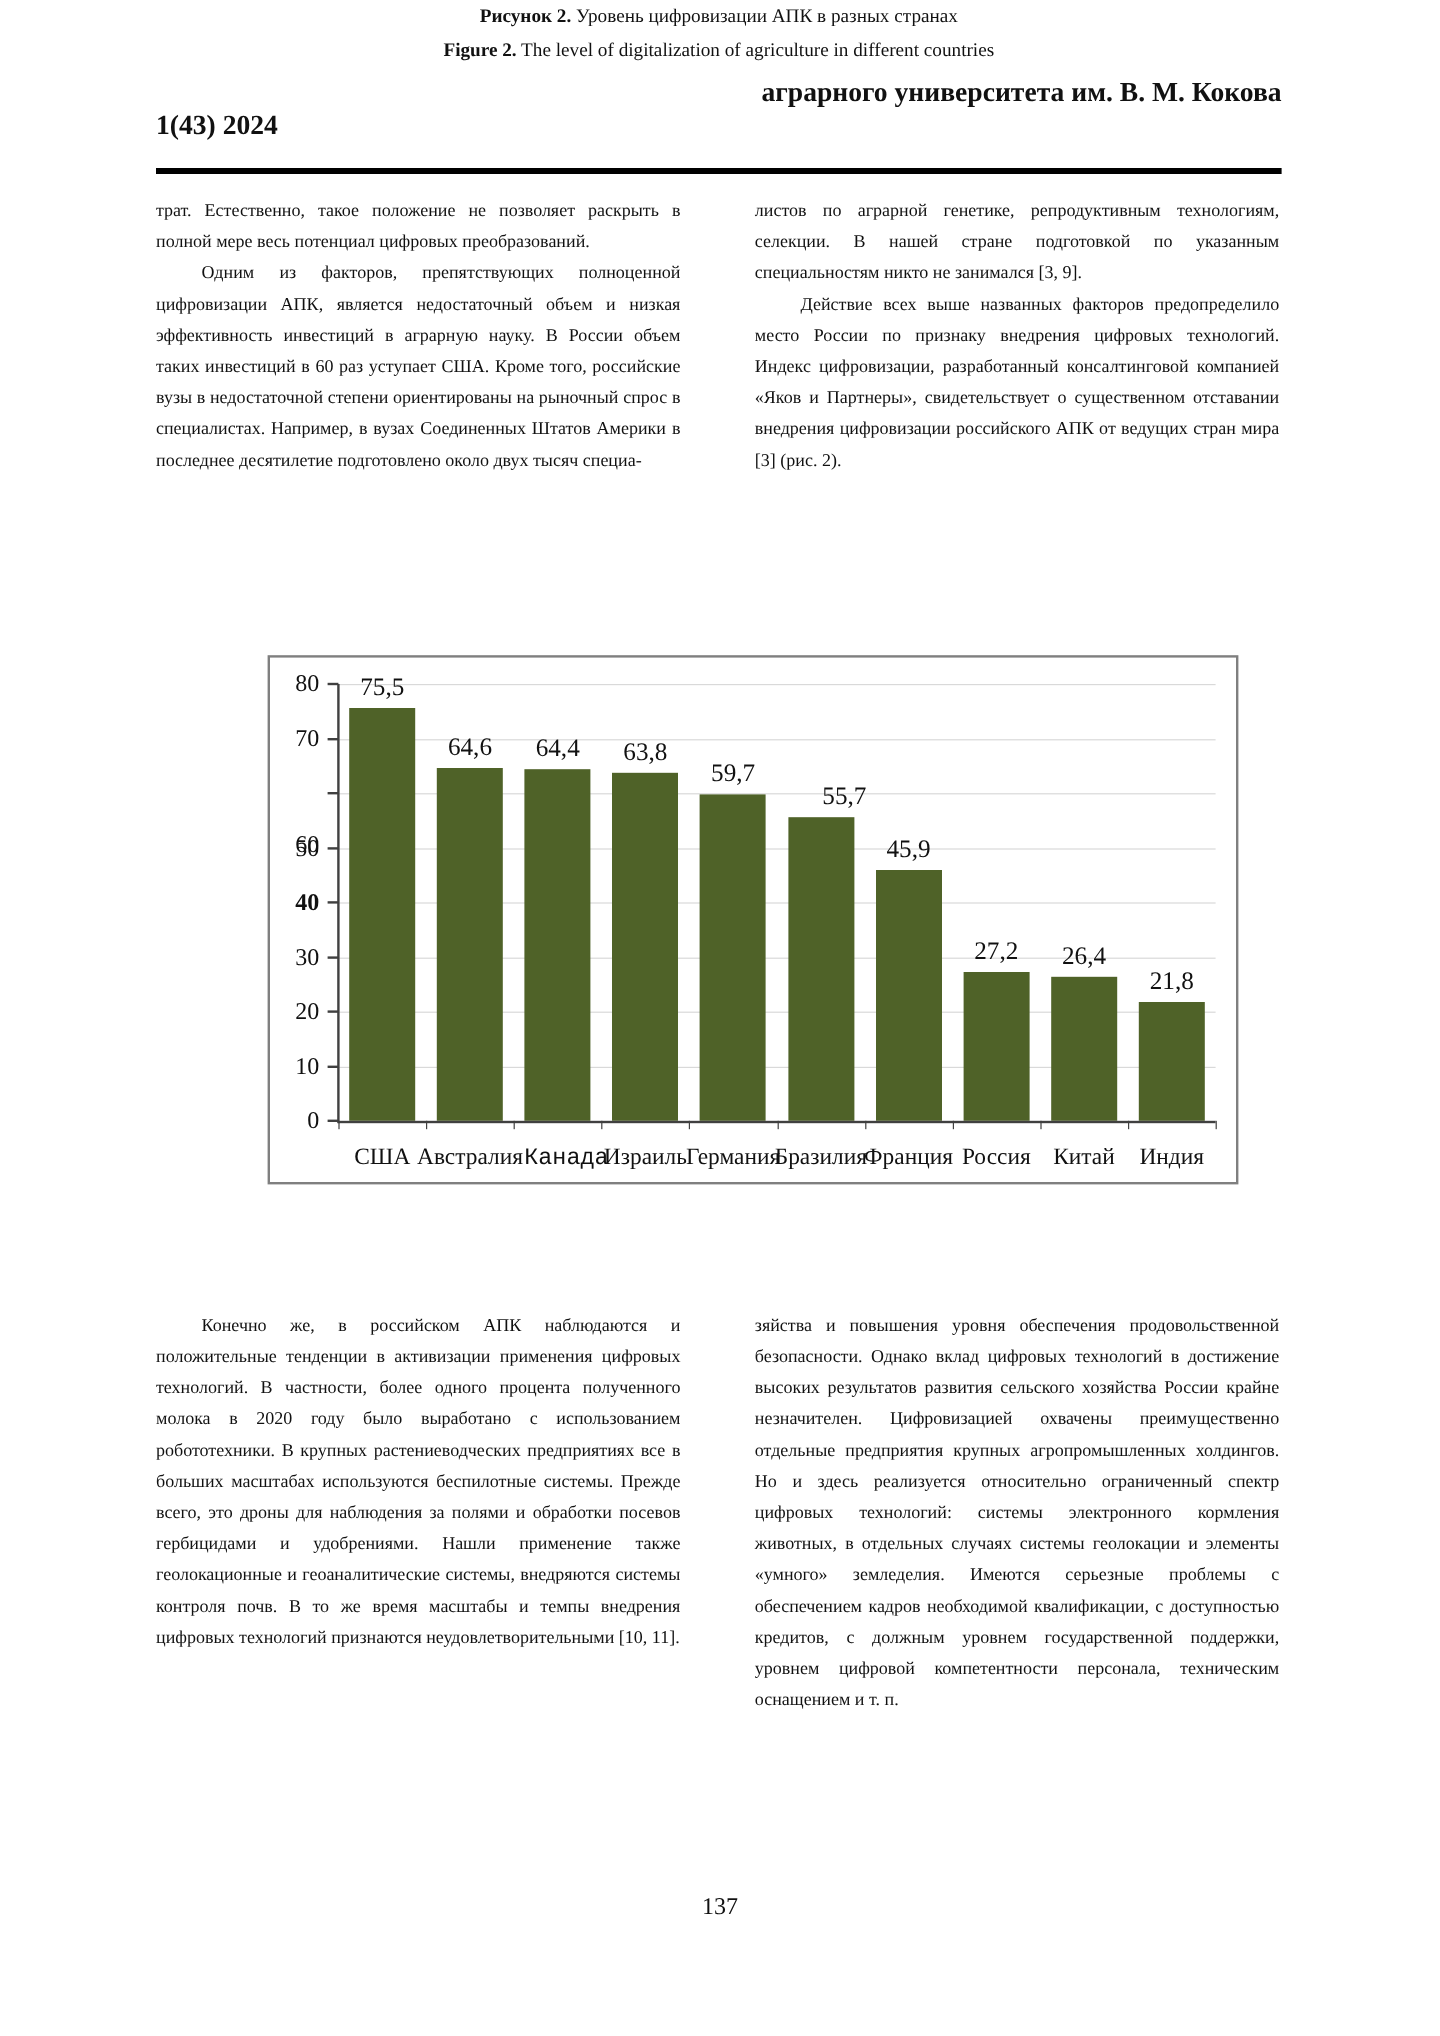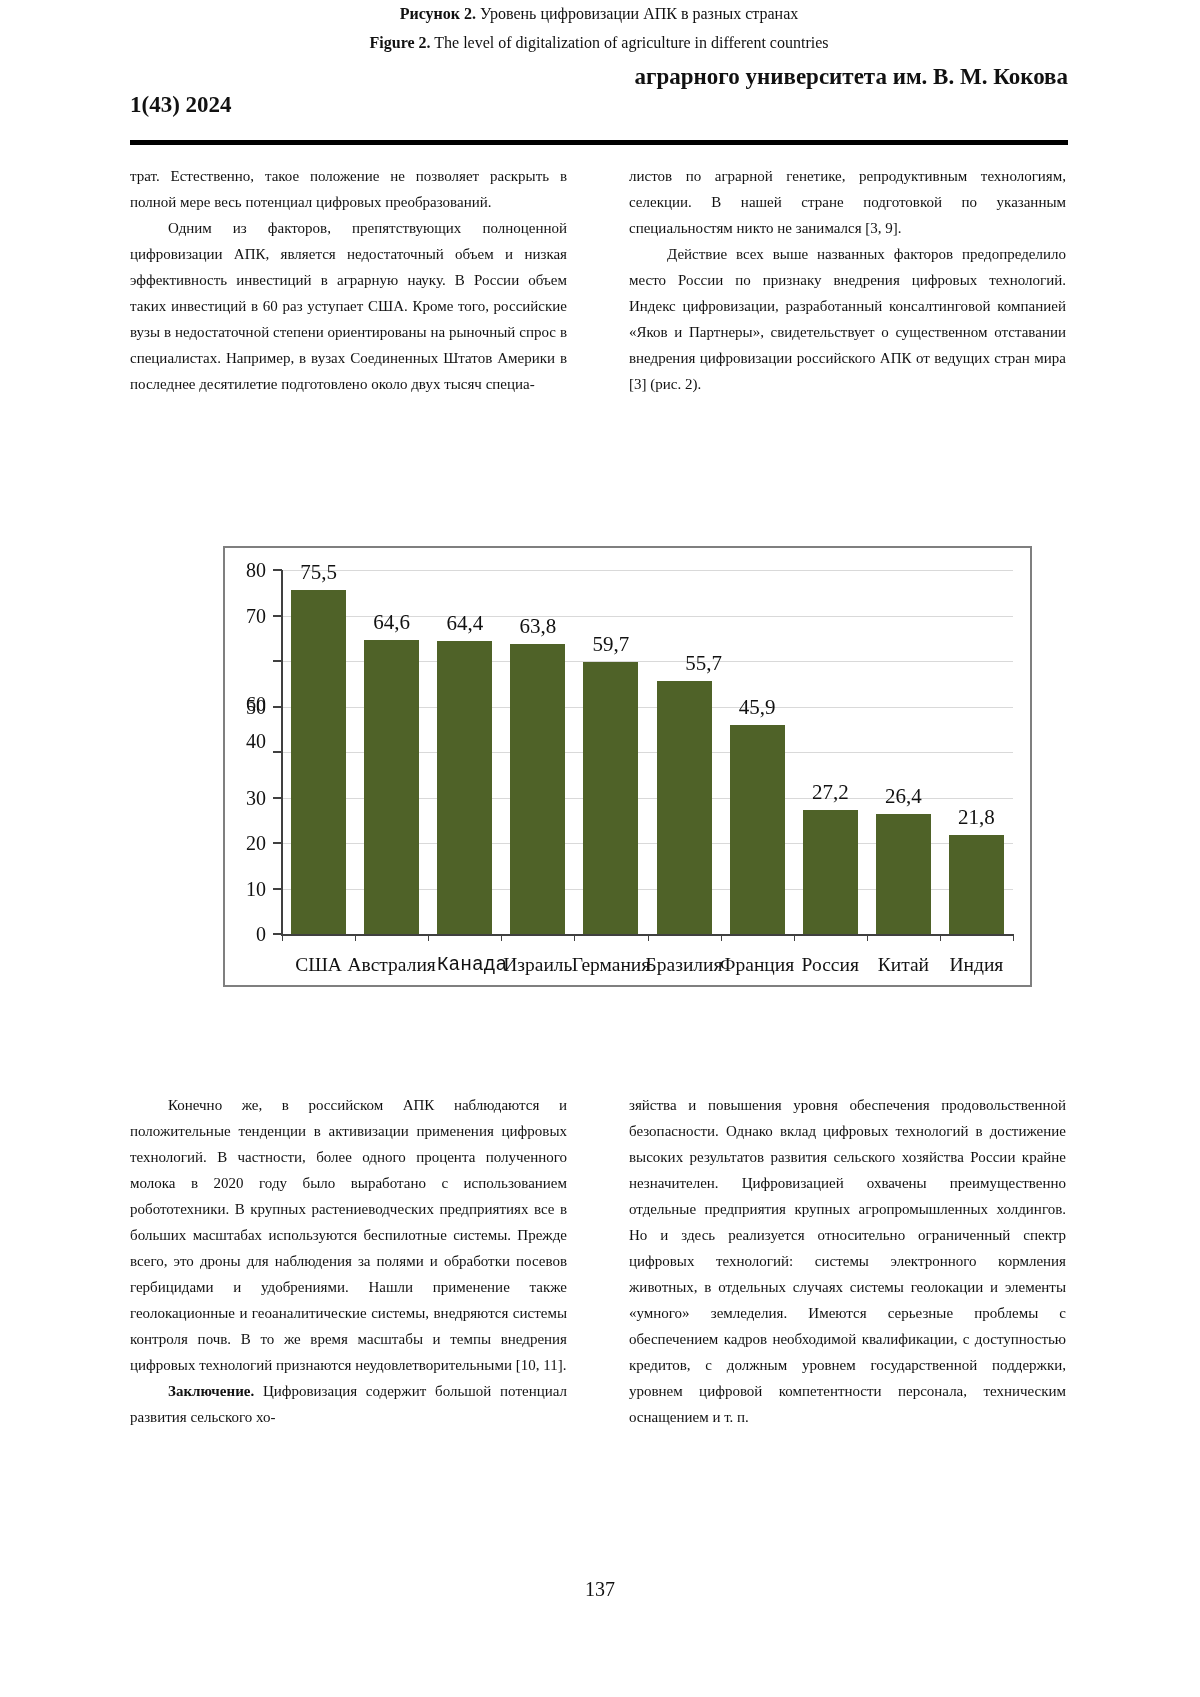--- a/index.html
+++ b/index.html
@@ -68,21 +68,21 @@
       <div class="ytick" style="left: 48px; top: 339.5px; background: rgb(64, 64, 64);"></div>
       <div class="ylabel" style="left: 0px; width: 41px; top: 329.5px;">10</div>
       <div class="gridline" style="left: 57px; top: 295px; width: 731px; background: rgb(217, 217, 217);"></div>
       <div class="ytick" style="left: 48px; top: 294px; background: rgb(64, 64, 64);"></div>
       <div class="ylabel" style="left: 0px; width: 41px; top: 284px;">20</div>
       <div class="gridline" style="left: 57px; top: 249.5px; width: 731px; background: rgb(217, 217, 217);"></div>
       <div class="ytick" style="left: 48px; top: 248.5px; background: rgb(64, 64, 64);"></div>
       <div class="ylabel" style="left: 0px; width: 41px; top: 238.5px;">30</div>
       <div class="gridline" style="left: 57px; top: 204px; width: 731px; background: rgb(217, 217, 217);"></div>
       <div class="ytick" style="left: 48px; top: 203px; background: rgb(64, 64, 64);"></div>
-      <div class="ylabel" style="left: 0px; width: 41px; top: 182px;">40</div>
+      <div class="ylabel" style="left: 0px; width: 41px; top: 193px; font-weight: bold;">40</div>
       <div class="gridline" style="left: 57px; top: 158.5px; width: 731px; background: rgb(217, 217, 217);"></div>
       <div class="ytick" style="left: 48px; top: 157.5px; background: rgb(64, 64, 64);"></div>
       <div class="ylabel" style="left: 0px; width: 41px; top: 147.5px;">50</div>
       <div class="gridline" style="left: 57px; top: 113px; width: 731px; background: rgb(217, 217, 217);"></div>
       <div class="ytick" style="left: 48px; top: 112px; background: rgb(64, 64, 64);"></div>
       <div class="ylabel" style="left: 0px; width: 41px; top: 102px; margin-top: 43px;">60</div>
       <div class="gridline" style="left: 57px; top: 67.5px; width: 731px; background: rgb(217, 217, 217);"></div>
       <div class="ytick" style="left: 48px; top: 66.5px; background: rgb(64, 64, 64);"></div>
       <div class="ylabel" style="left: 0px; width: 41px; top: 56.5px;">70</div>
       <div class="gridline" style="left: 57px; top: 22px; width: 731px; background: rgb(217, 217, 217);"></div>
@@ -133,21 +133,20 @@
       <div class="xlabel" style="left: 691.45px; width: 120px; top: 406px;">Индия</div>
     </div>
 
   <div class="caption">
     <div><b>Рисунок 2.</b><span> Уровень цифровизации АПК в разных странах</span></div>
     <div><b>Figure 2.</b><span> The level of digitalization of agriculture in different countries</span></div>
   </div>
 
   <div class="col" id="bottom-left">
     <p class="indent">Конечно же, в российском АПК наблюдаются и положительные тенденции в активизации применения цифровых технологий. В частности, более одного процента полученного молока в 2020 году было выработано с использованием робототехники. В крупных растениеводческих предприятиях все в больших масштабах используются беспилотные системы. Прежде всего, это дроны для наблюдения за полями и обработки посевов гербицидами и удобрениями. Нашли применение также геолокационные и геоаналитические системы, внедряются системы контроля почв. В то же время масштабы и темпы внедрения цифровых технологий признаются неудовлетворительными [10, 11].</p>
-    <p class="indent"><b>Заключение.</b><span> Цифровизация содержит большой потенциал развития сельского хо-</span></p>
   </div>
 
   <div class="col" id="bottom-right">
     <p>зяйства и повышения уровня обеспечения продовольственной безопасности. Однако вклад цифровых технологий в достижение высоких результатов развития сельского хозяйства России крайне незначителен. Цифровизацией охвачены преимущественно отдельные предприятия крупных агропромышленных холдингов. Но и здесь реализуется относительно ограниченный спектр цифровых технологий: системы электронного кормления животных, в отдельных случаях системы геолокации и элементы «умного» земледелия. Имеются серьезные проблемы с обеспечением кадров необходимой квалификации, с доступностью кредитов, с должным уровнем государственной поддержки, уровнем цифровой компетентности персонала, техническим оснащением и т. п.</p>
   </div>
 
   <div class="page-num">137</div>
 
 </div>
 

